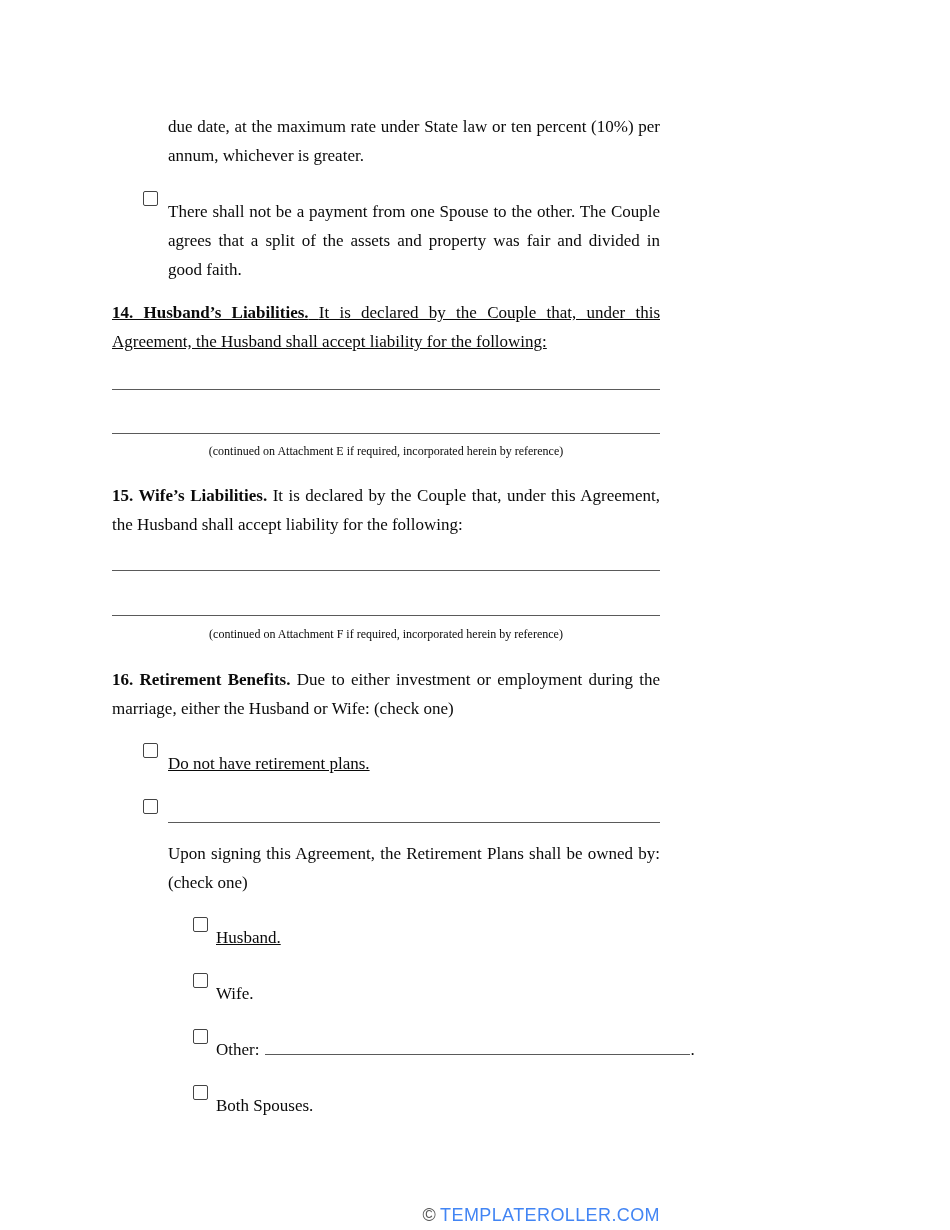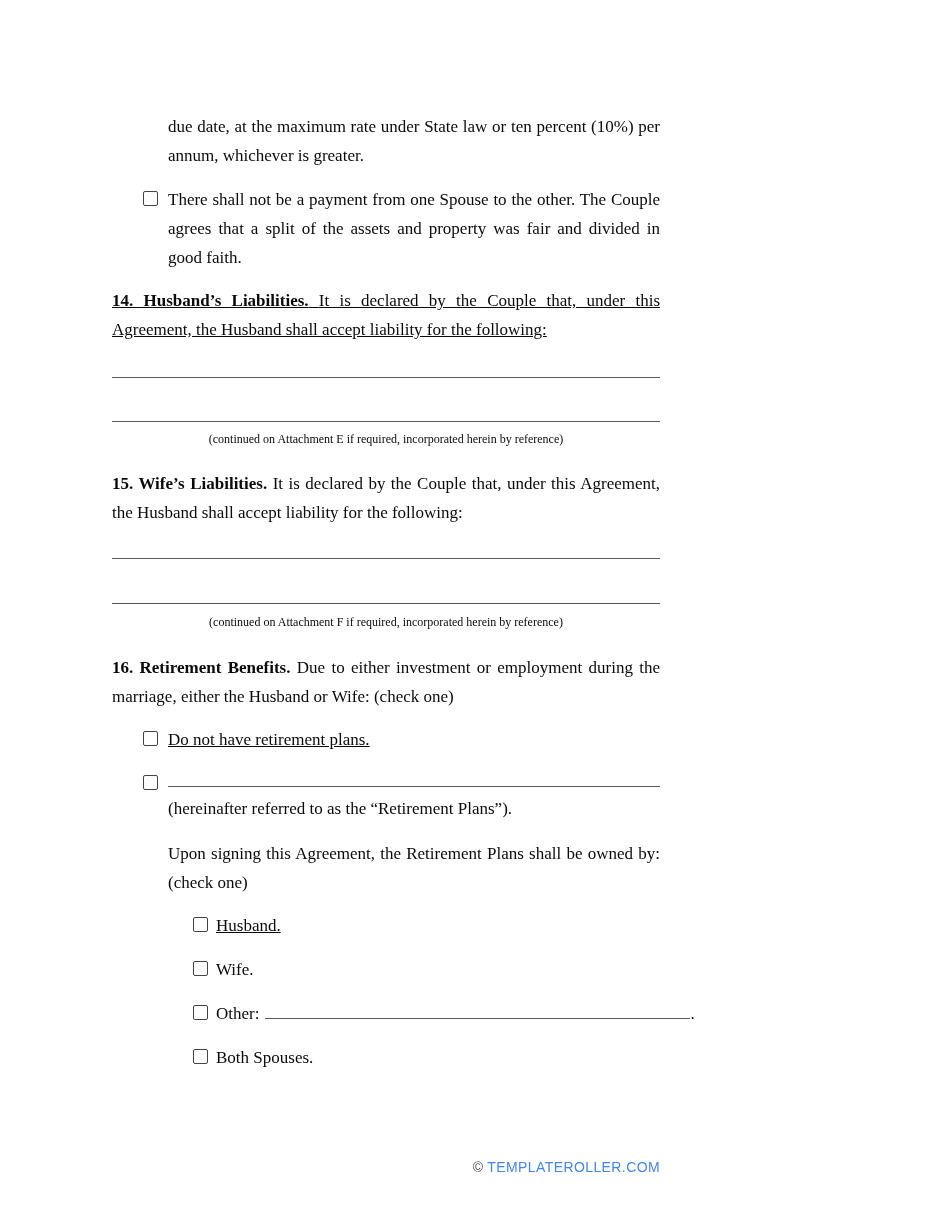--- a/index.html
+++ b/index.html
@@ -41,20 +41,21 @@
     border: 1.7px solid #444;
     border-radius: 2px;
     background: #fff;
     margin-top: 6px;
   }
   .cb-item.lvl1 .cb { margin-right: 10px; }
   .cb-item.sub  .cb { margin-right: 8px; }
   .cb-text {
     flex: 1 1 auto;
     text-align: justify;
+    margin-top: 12px;
   }
   .justify-last { text-align: justify; text-align-last: justify; }
 
   
   .blank-line {
     height: 0;
     border-bottom: 1.6px solid #5a5a5a;
     width: 100%;
   }
   .mt-line1 { margin-top: 33px; }
@@ -82,21 +83,21 @@
     height: 14px;
     border-bottom: 1.6px solid #5a5a5a;
     margin-left: 6px;
     vertical-align: baseline;
   }
 
   .footer {
     margin-top: 86px;
     text-align: right;
     font-family: "Liberation Sans", "DejaVu Sans", sans-serif;
-    font-size: 14px;
+    font-size: 18px;
     line-height: 18px;
     letter-spacing: 0.4px;
   }
   .footer .copy { color: #555; margin-right: 4px; }
   .footer a {
     color: #4285f4;
     text-decoration: none;
     cursor: pointer;
   }
 
@@ -146,21 +147,20 @@
 
   <div class="cb-item lvl1 m14">
     <span class="cb"></span>
     <div class="cb-text">Do not have retirement plans.</div>
   </div>
 
   <div class="cb-item lvl1 m15">
     <span class="cb"></span>
     <div class="cb-text">
       <div class="inline-blank"></div>
-      <div class="suffix-line">(hereinafter referred to as the “Retirement Plans”).</div>
       <p class="ownership">Upon signing this Agreement, the Retirement Plans shall be owned by: (check one)</p>
     </div>
   </div>
 
   <div class="cb-item sub m14">
     <span class="cb"></span>
     <div class="cb-text">Husband.</div>
   </div>
 
   <div class="cb-item sub m15">

